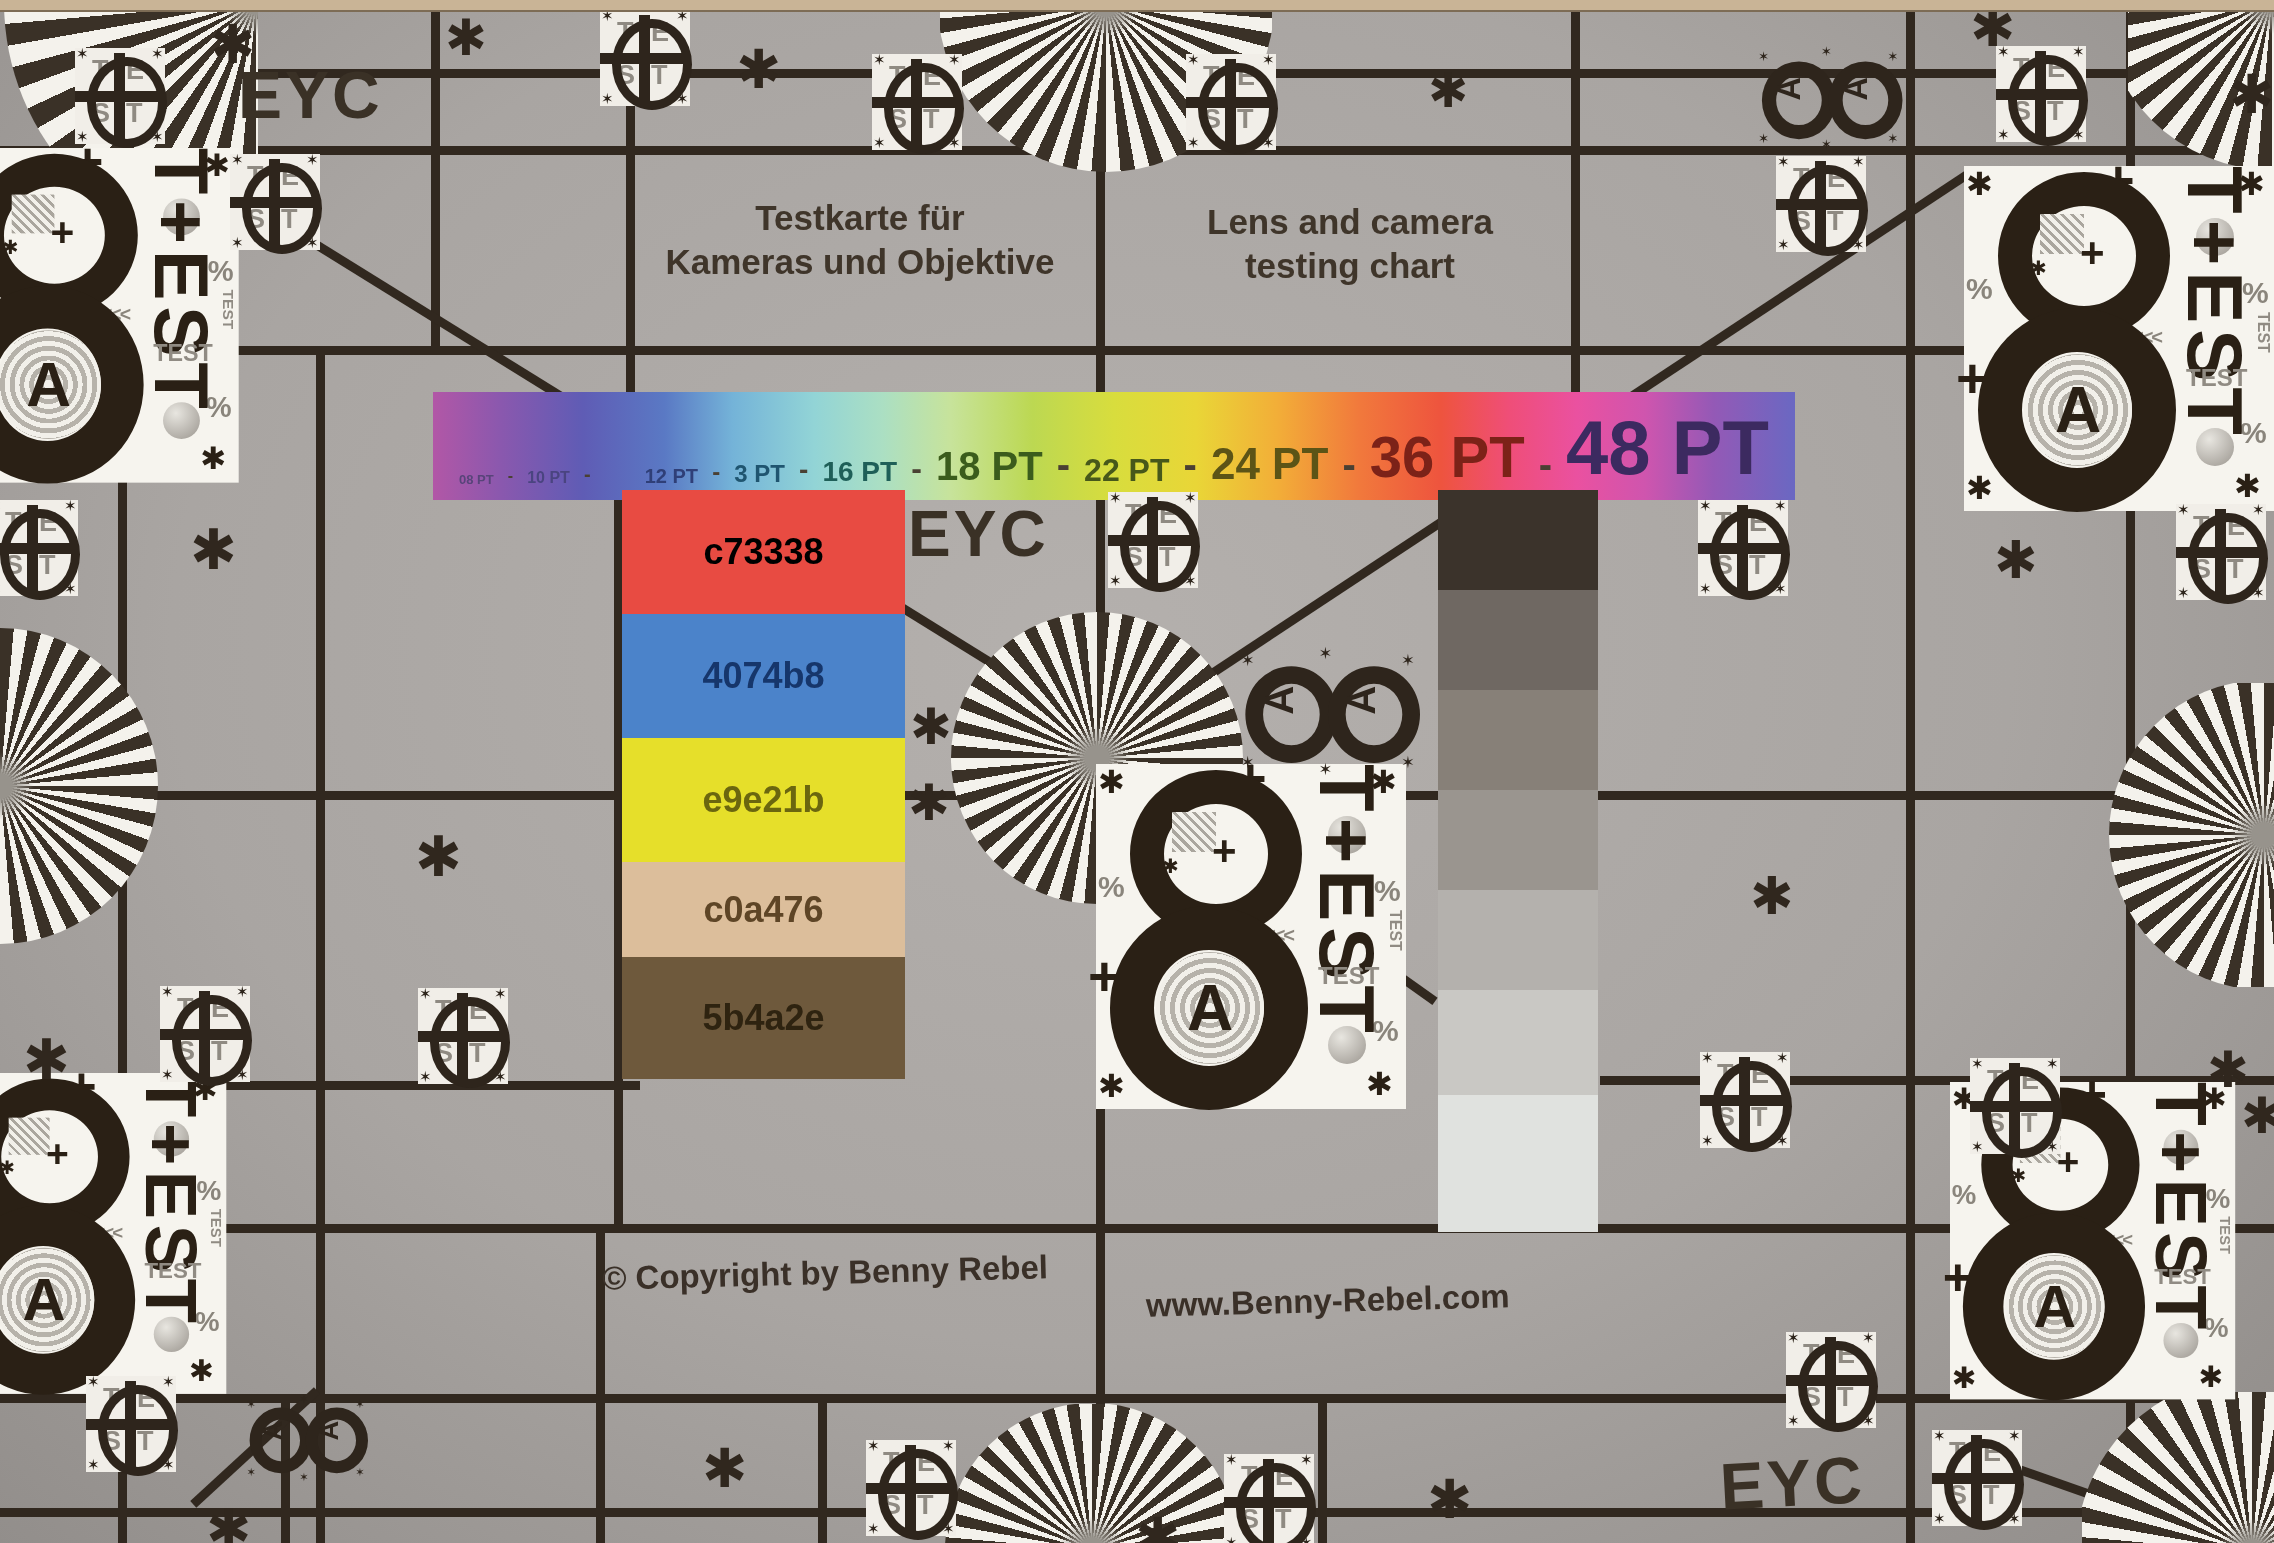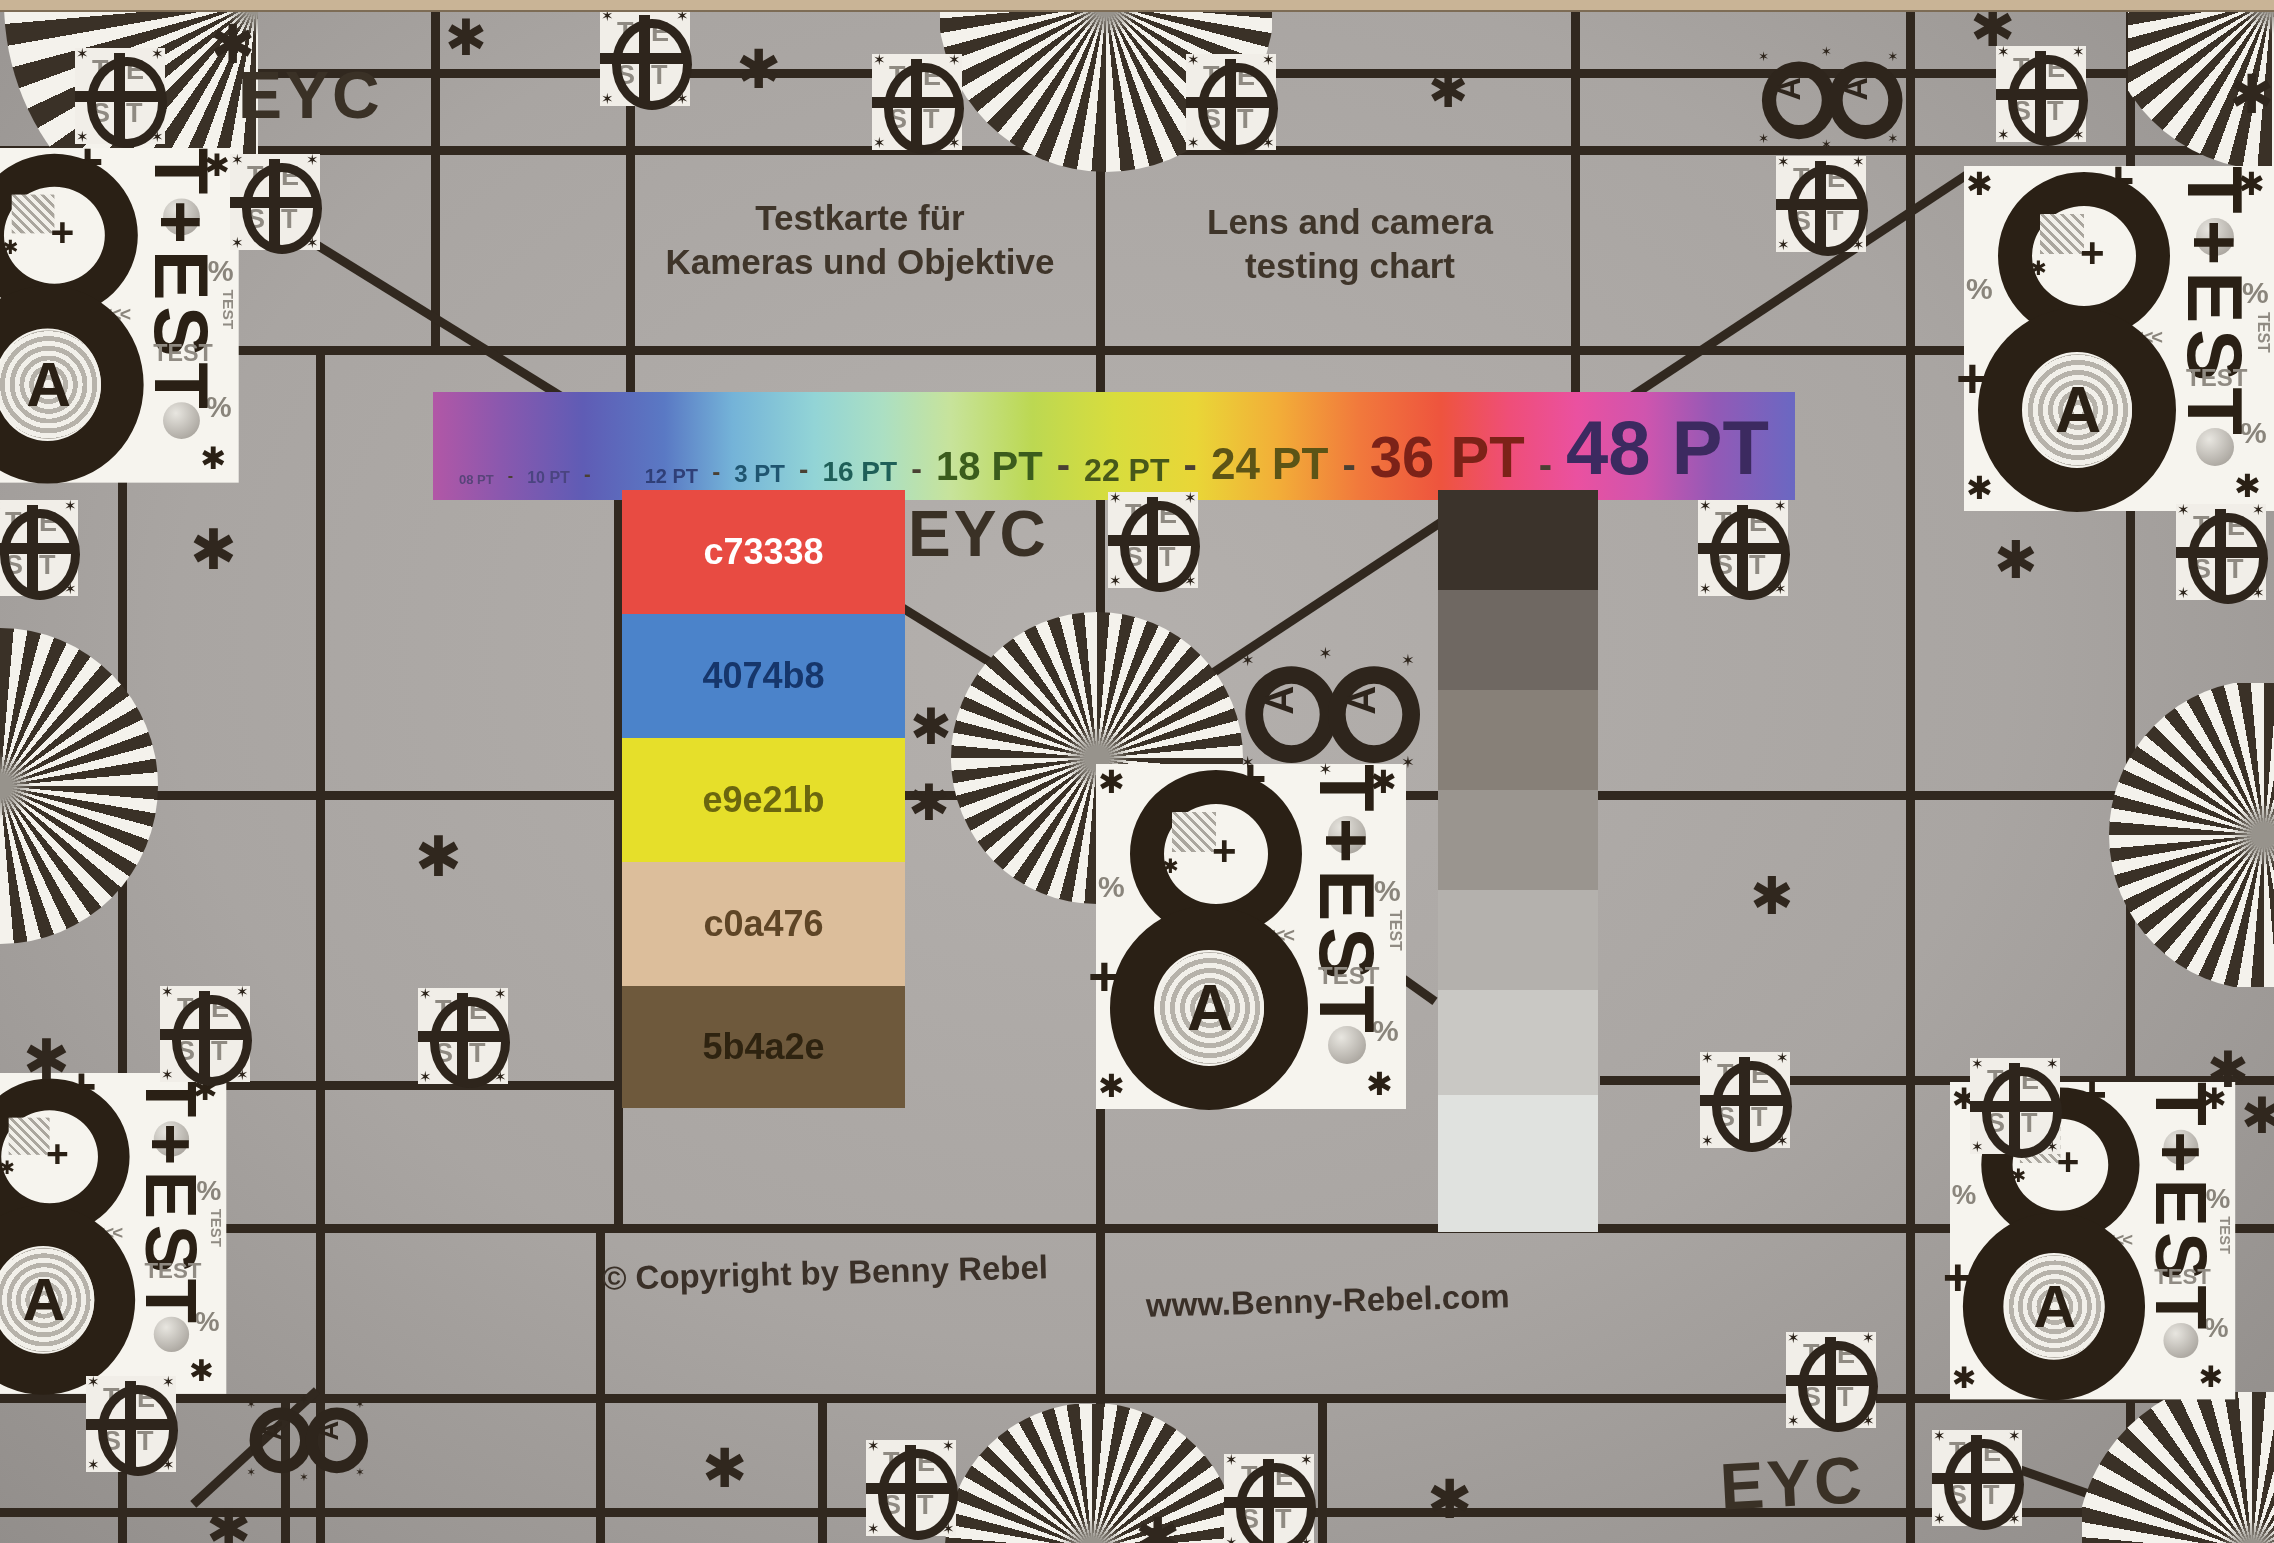--- a/index.html
+++ b/index.html
@@ -121,29 +121,29 @@
       <span class="sep" style="font-size: 40px;">-</span>
       <span class="pt" style="font-size: 44px; color: rgb(92, 84, 22);">24 PT</span>
       <span class="sep" style="font-size: 40px;">-</span>
       <span class="pt" style="font-size: 58px; color: rgb(124, 34, 24);">36 PT</span>
       <span class="sep" style="font-size: 40px;">-</span>
       <span class="pt" style="font-size: 76px; color: rgb(60, 42, 96);">48 PT</span>
     </div>
 
   <div id="patches">
       <div class="patch" style="height: 124px; background: rgb(232, 75, 66);">
-        <span style="color: #ffffff;">c73338</span>
+        <span style="color: #000000;">c73338</span>
       </div>
       <div class="patch" style="height: 124px; background: rgb(75, 131, 202);">
         <span style="color: rgb(22, 54, 107);">4074b8</span>
       </div>
       <div class="patch" style="height: 124px; background: rgb(230, 223, 42);">
         <span style="color: rgb(107, 102, 15);">e9e21b</span>
       </div>
-      <div class="patch" style="height: 124px; background: rgb(220, 190, 155);">
+      <div class="patch" style="height: 95px; background: rgb(220, 190, 155);">
         <span style="color: rgb(94, 69, 38);">c0a476</span>
       </div>
       <div class="patch" style="height: 122px; background: rgb(110, 89, 60);">
         <span style="color: rgb(46, 35, 16);">5b4a2e</span>
       </div>
     </div>
   <div id="grayscale">
       <div class="gstep" style="height: 100px; background: rgb(59, 51, 43);"></div>
       <div class="gstep" style="height: 100px; background: rgb(111, 104, 98);"></div>
       <div class="gstep" style="height: 100px; background: rgb(135, 128, 120);"></div>

